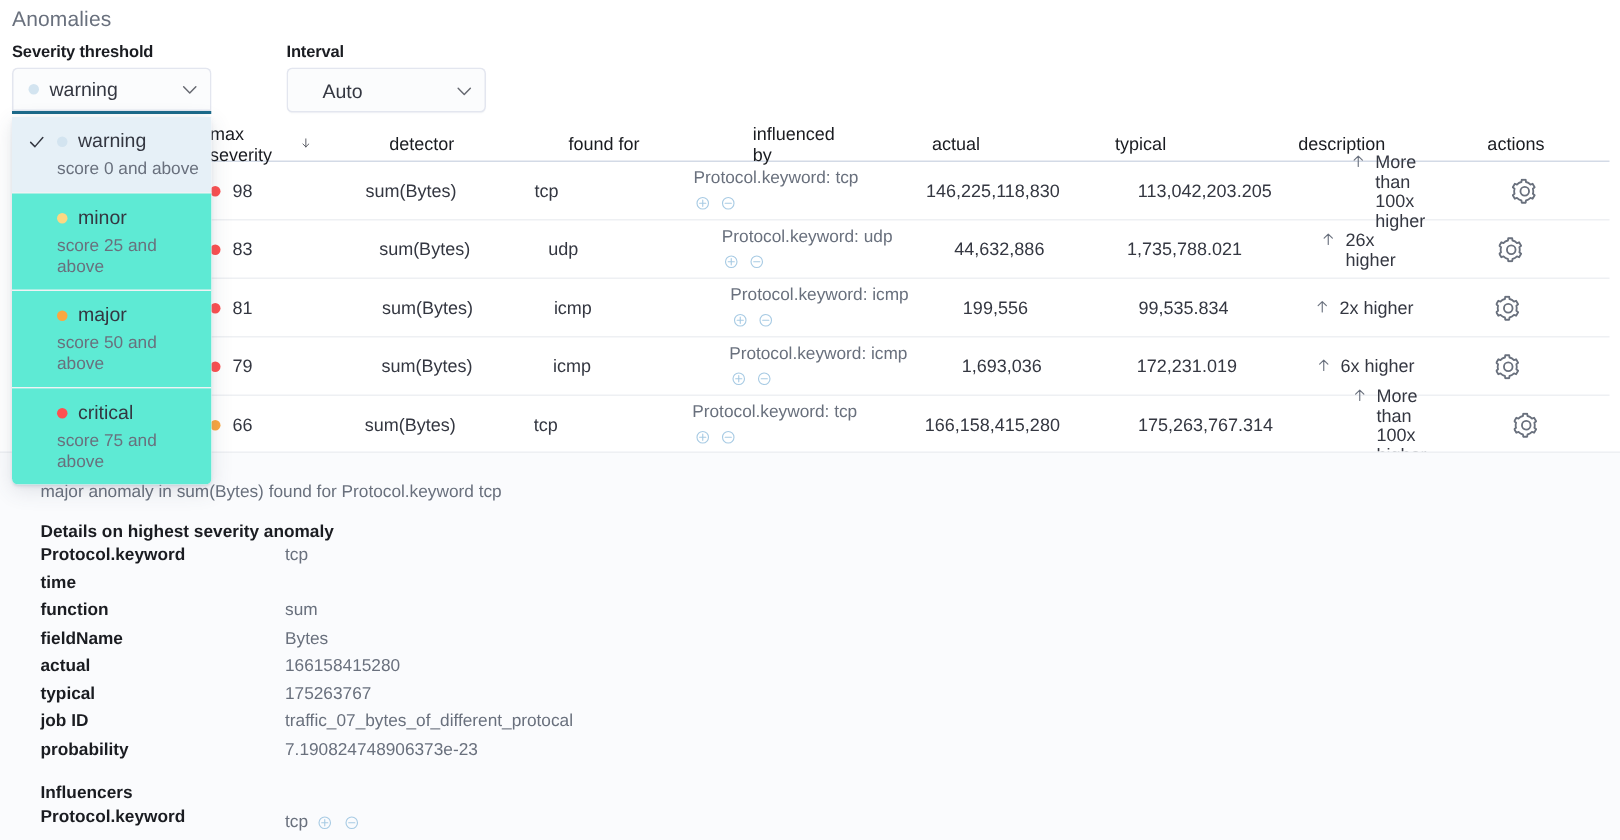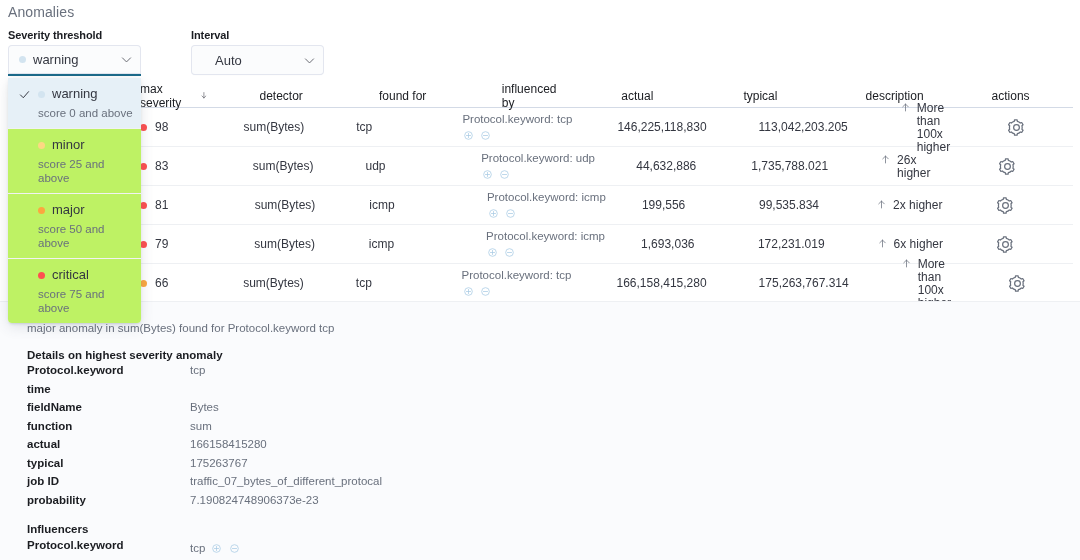--- a/index.html
+++ b/index.html
@@ -97,21 +97,21 @@
     border-radius: 0 0 4px 4px;
     box-shadow: 0 2px 2px -1px rgba(152,162,179,.3), 0 1px 5px -2px rgba(152,162,179,.3), 0 4px 14px rgba(65,78,101,.14);
     z-index: 50;
     overflow: hidden;
   }
   .dd-option {
     position: relative;
     padding: 8px 8px 8px 30px;
     border-bottom: 1px solid #f1f2f4;
     cursor: pointer;
-    background: #bef264;
+    background: #5eead4;
   }
   .dd-option:last-child { border-bottom: none; }
   .dd-option.selected { background: #e6f0f7; }
   .dd-top {
     display: flex;
     align-items: center;
     gap: 7px;
     font-size: 13px;
     color: #343741;
     line-height: 16px;
@@ -489,26 +489,26 @@
 
 <div class="kv" style="top:364px;" id="detail-fields">
     <div class="kv-row">
       <div class="kv-k">Protocol.keyword</div>
       <div class="kv-v">tcp</div>
     </div>
     <div class="kv-row">
       <div class="kv-k">time</div>
     </div>
     <div class="kv-row">
+      <div class="kv-k">function</div>
+      <div class="kv-v">sum</div>
+    </div>
+    <div class="kv-row">
       <div class="kv-k">fieldName</div>
       <div class="kv-v">Bytes</div>
-    </div>
-    <div class="kv-row">
-      <div class="kv-k">function</div>
-      <div class="kv-v">sum</div>
     </div>
     <div class="kv-row">
       <div class="kv-k">actual</div>
       <div class="kv-v">166158415280</div>
     </div>
     <div class="kv-row">
       <div class="kv-k">typical</div>
       <div class="kv-v">175263767</div>
     </div>
     <div class="kv-row">

